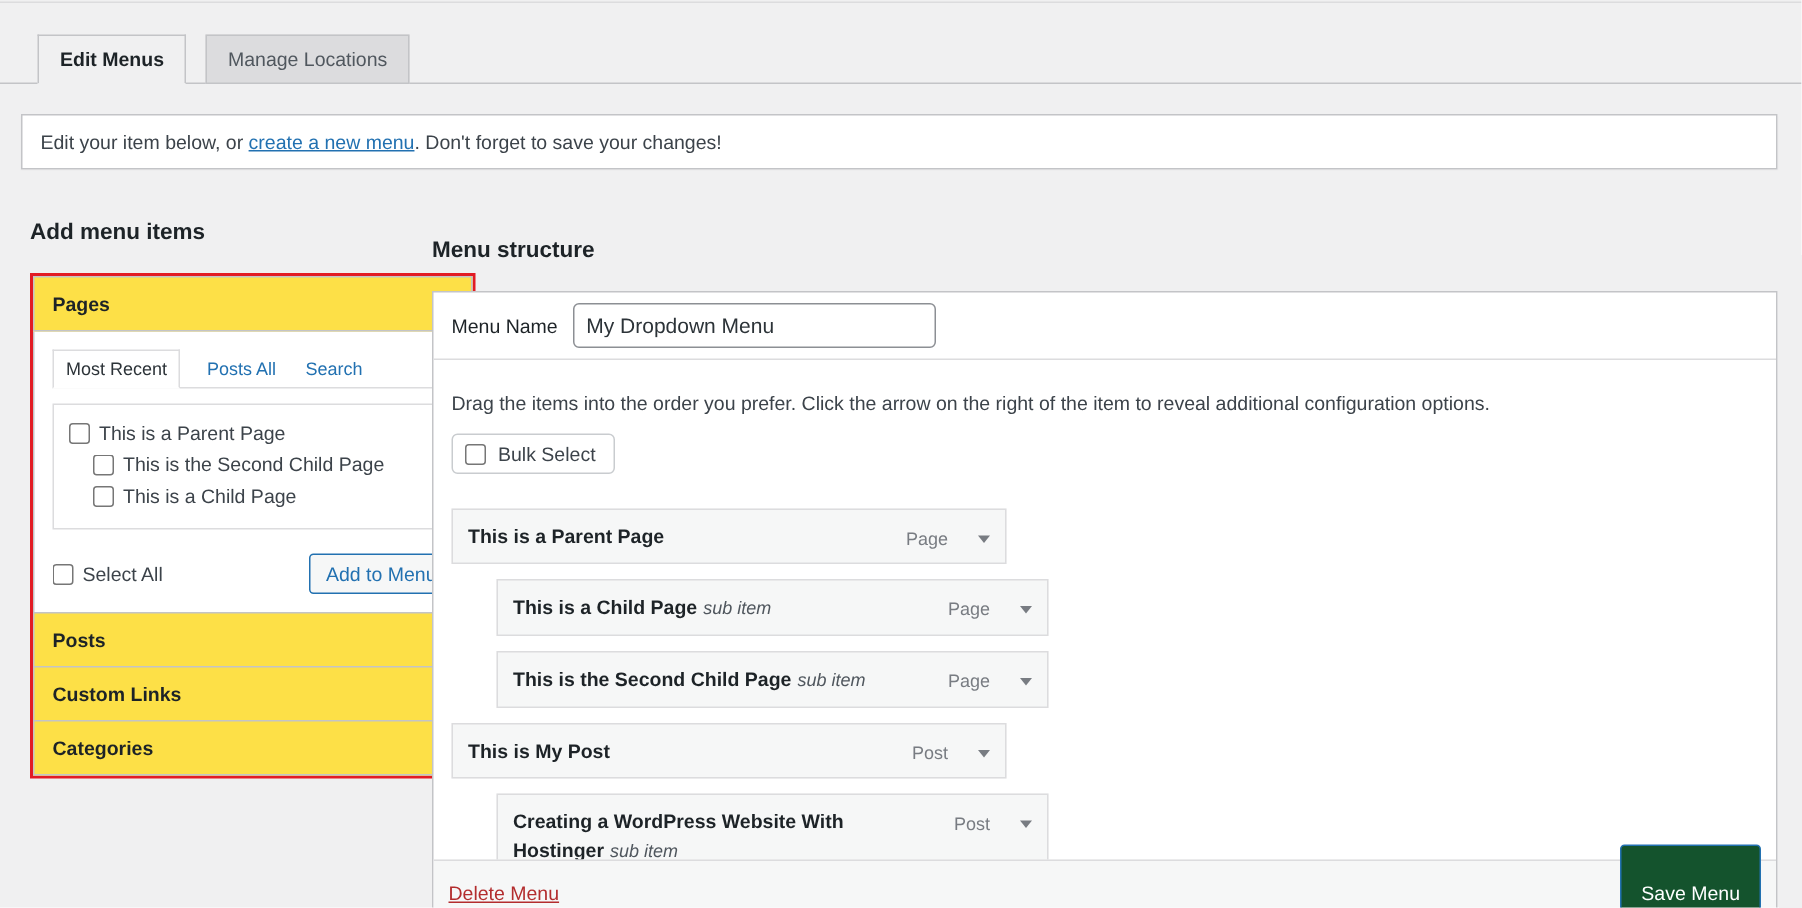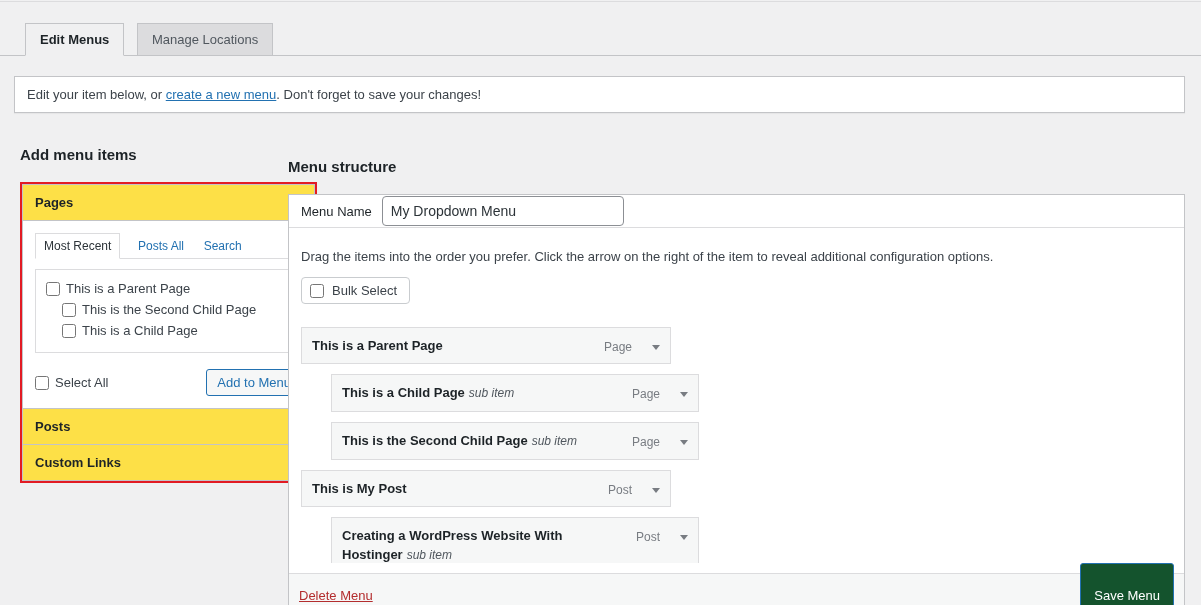--- a/index.html
+++ b/index.html
@@ -61,21 +61,21 @@
   .select-all { display: flex; align-items: flex-end; gap: 6px; }
   .add-btn {
     background: #f6f7f7; border: 1px solid #2271b1; color: #2271b1;
     border-radius: 3px; padding: 5px 10px; font-size: 13px; cursor: pointer;
     font-family: "Liberation Sans", sans-serif;
   }
 
   
   .col-right { position: absolute; left: 288px; top: 158px; width: 897px; }
   .menu-panel { background: #fff; border: 1px solid #c3c4c7; height: 423px; position: relative; overflow: hidden; }
-  .menu-name-row { height: 33px; padding: 0 12px; border-bottom: 1px solid #dcdcde; display: flex; align-items: center; gap: 10px; }
+  .menu-name-row { height: 45px; padding: 0 12px; border-bottom: 1px solid #dcdcde; display: flex; align-items: center; gap: 10px; }
   .menu-name-row label { font-size: 13px; color: #1d2327; }
   .menu-name-input {
     width: 242px; height: 30px; border: 1px solid #8c8f94; border-radius: 4px;
     padding: 0 8px; font-size: 14px; color: #2c3338; font-family: "Liberation Sans", sans-serif; background: #fff;
   }
   .menu-body { padding: 21px 12px 0; height: 335px; overflow: hidden; }
   .instructions { font-size: 13px; color: #3c434a; }
   .bulk-select {
     margin-top: 13px; display: inline-flex; align-items: center; gap: 8px;
     border: 1px solid #c9cccf; background: #fff; border-radius: 4px; padding: 5px 12px 5px 8px; cursor: pointer;
@@ -162,20 +162,24 @@
     <div class="acc-header">
       <span>Posts</span>
       <span class="tri tri-down"></span>
     </div>
 
     <div class="acc-header">
       <span>Custom Links</span>
       <span class="tri tri-down"></span>
     </div>
 
+    <div class="acc-header">
+      <span>Categories</span>
+      <span class="tri tri-down"></span>
+    </div>
 
   </div>
 </div>
 
 <div class="col-right">
   <h2 class="section-heading">Menu structure</h2>
 
   <div class="menu-panel">
 
     <div class="menu-name-row">

